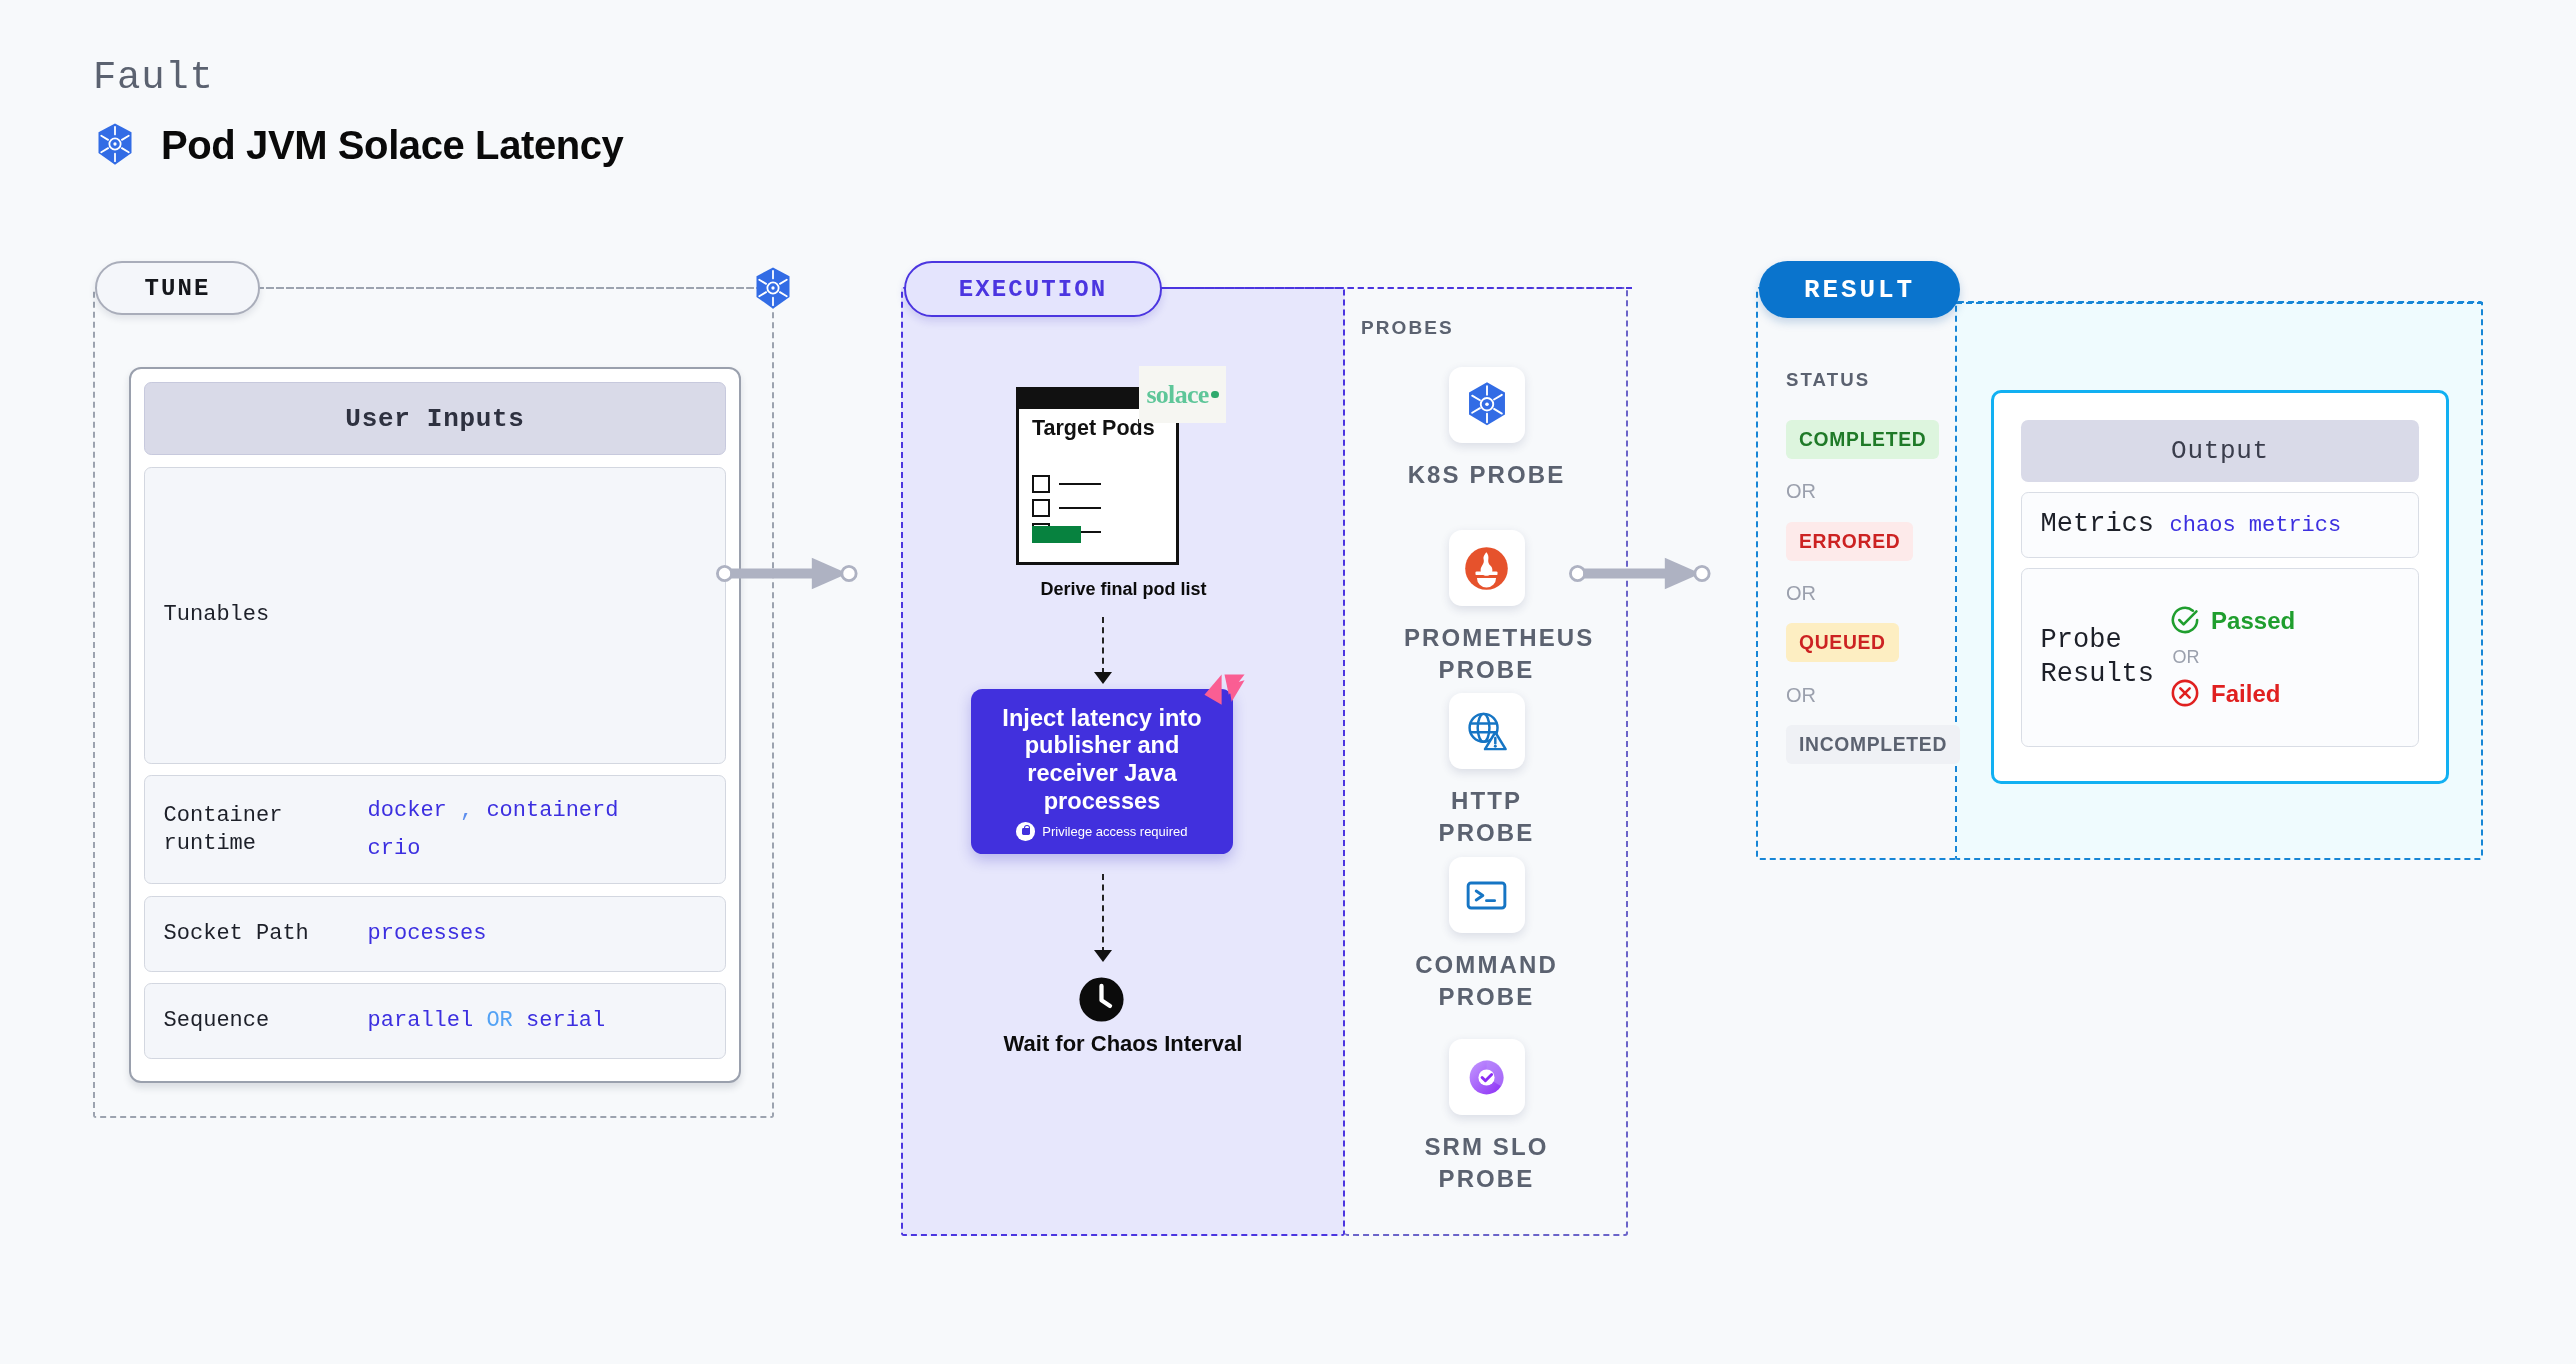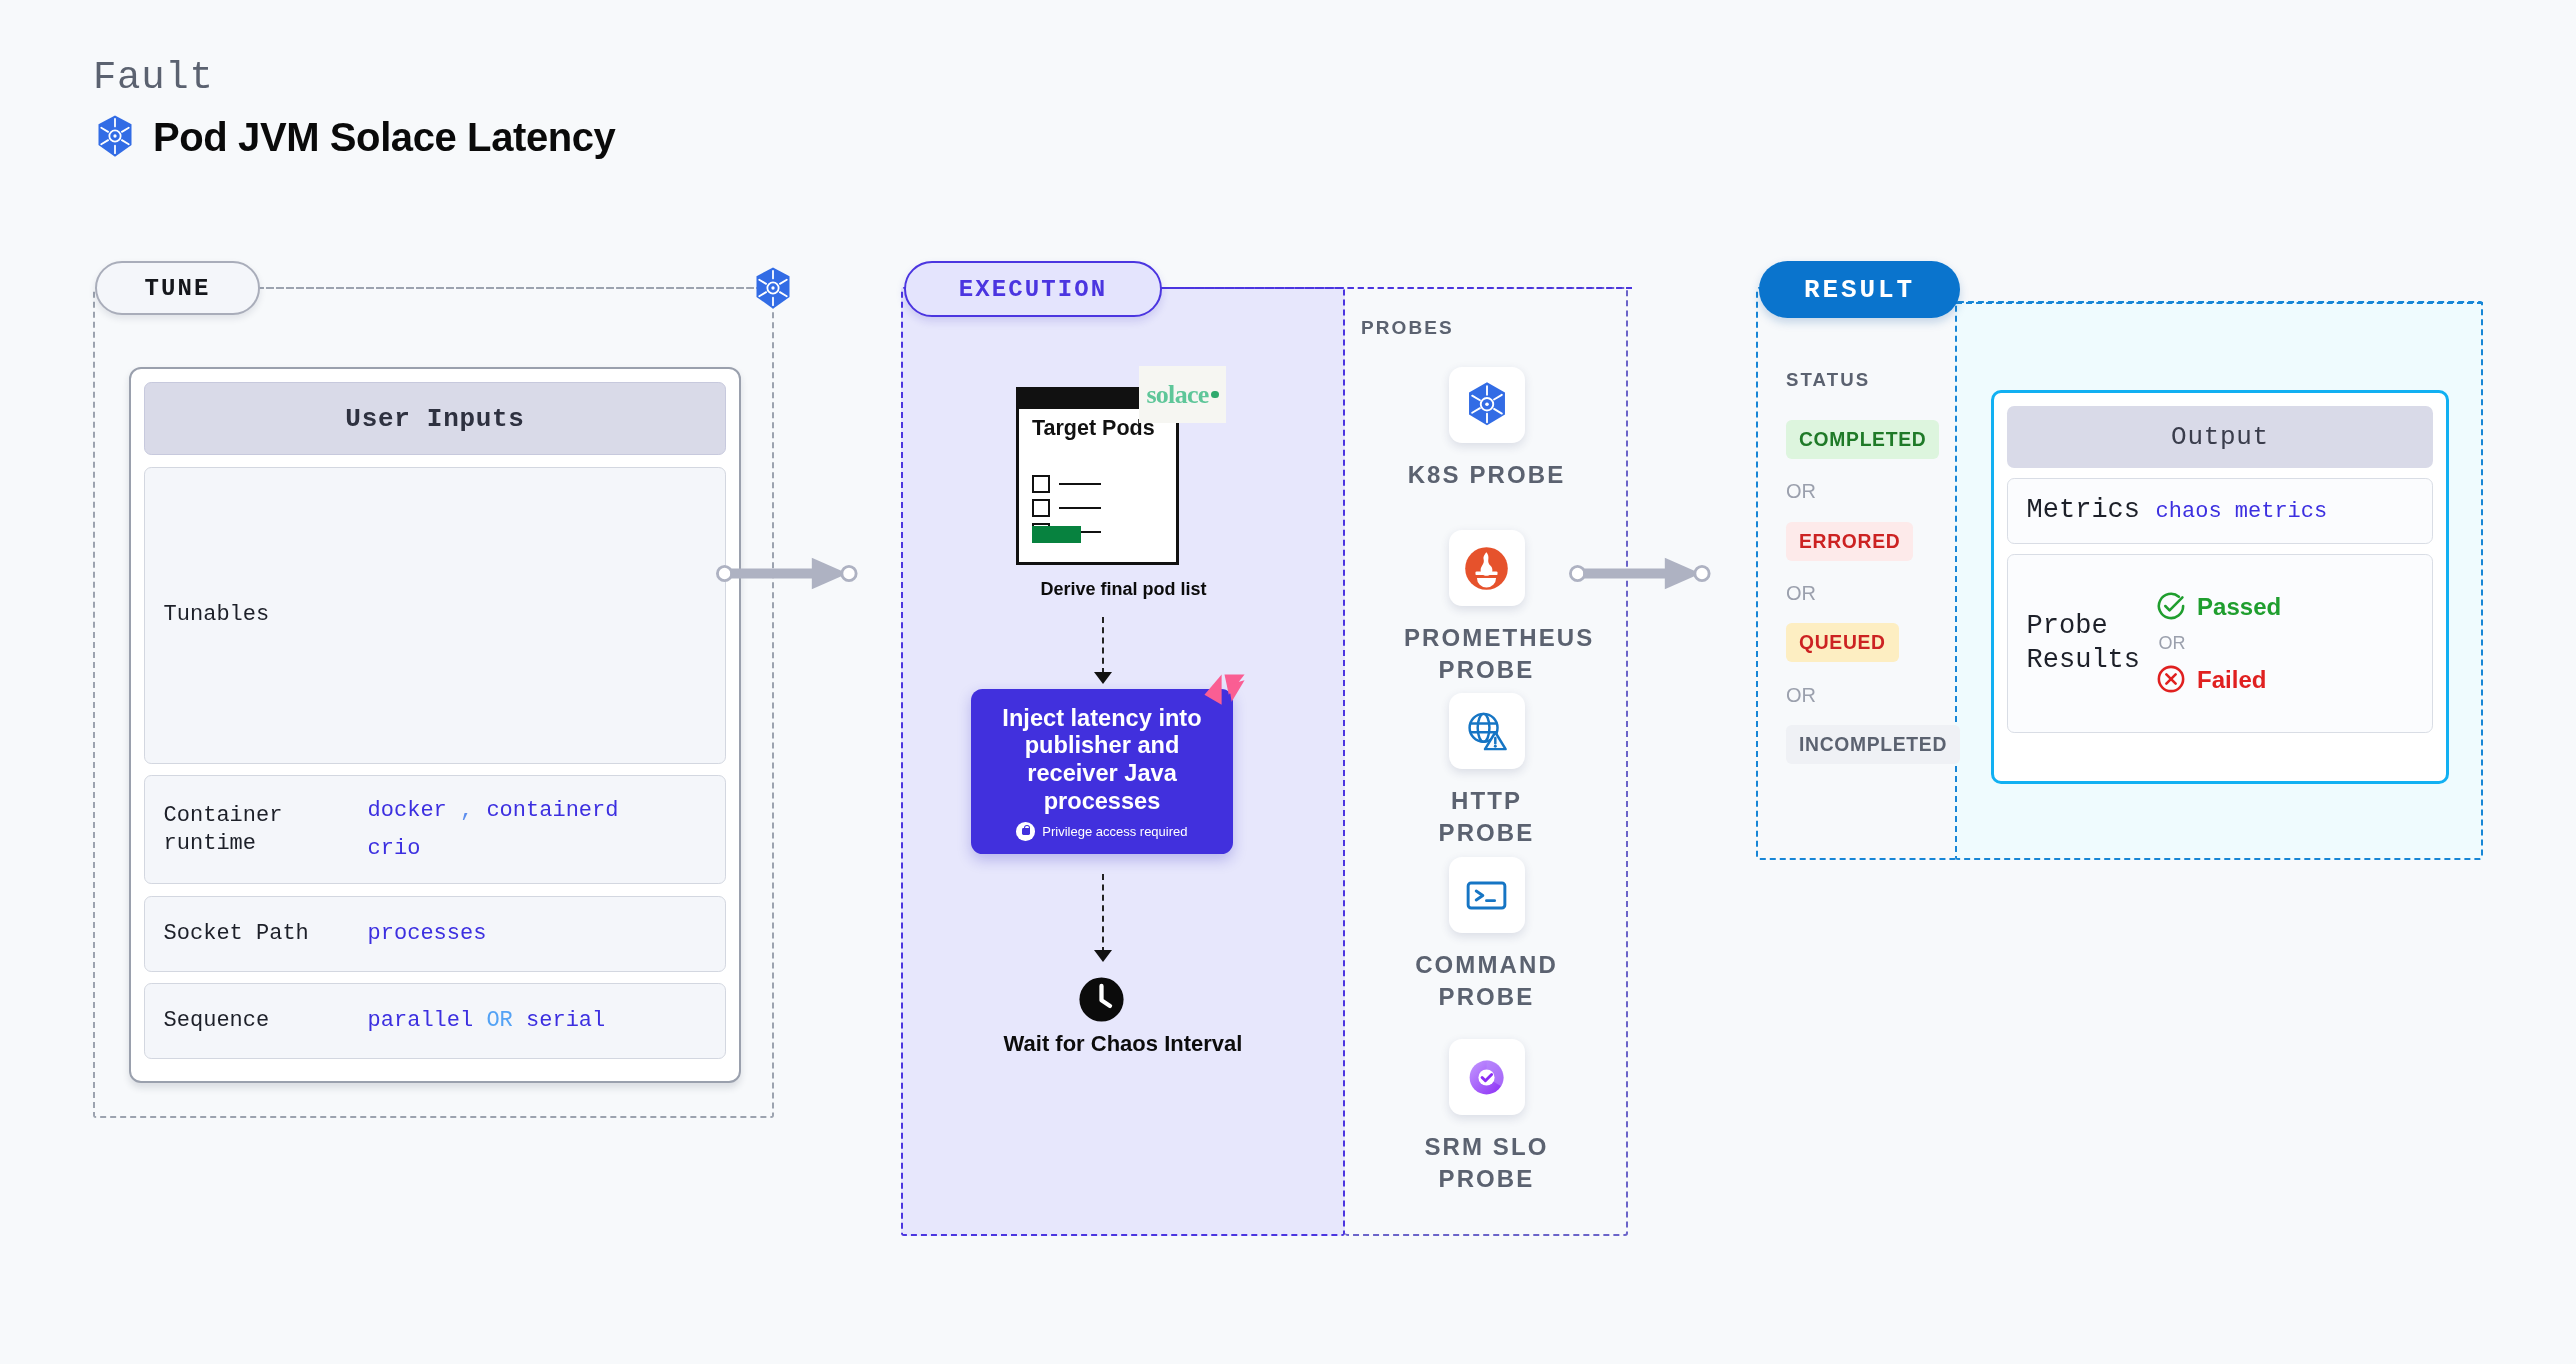--- a/index.html
+++ b/index.html
@@ -10,21 +10,21 @@
     background:#f7f9fb;
     overflow:hidden;
   }
 
   
   #hdr-fault {
     position:absolute; left:93px; top:56px;
     font-family:"Liberation Mono", monospace;
     font-size:39px; color:#5b6270; letter-spacing:0.7px;
   }
-  #hdr-row { position:absolute; left:93px; top:114px; display:flex; align-items:center; gap:16px; }
+  #hdr-row { position:absolute; left:93px; top:122px; display:flex; align-items:center; gap:24px; }
   #hdr-title { font-size:40px; font-weight:bold; color:#0a0a0a; letter-spacing:-0.4px; }
 
   
   .pill {
     position:absolute; display:flex; align-items:center; justify-content:center;
     border-radius:716px; font-family:"Liberation Mono", monospace;
     font-weight:bold; z-index:40;
   }
   #pill-tune {
     left:95px; top:261px; width:165px; height:54px;
@@ -202,21 +202,21 @@
   #sb-1 { top:522px; background:#fdeaea; color:#cc2222; }
   #or-1 { top:582px; }
   #sb-2 { top:623px; background:#fdeec2; color:#cc2222; }
   #or-2 { top:684px; }
   #sb-3 { top:725px; background:#eff1f5; color:#5b6270; }
 
   
   #card-output {
     position:absolute; left:1991px; top:390px; width:458px; height:394px;
     background:#ffffff; border:3.6px solid #11b0f2; border-radius:10px;
-    padding:13px;
+    padding:27px;
   }
   .out-head {
     background:#d9dae8; border-radius:7.2px; height:62px;
     display:flex; align-items:center; justify-content:center;
     font-family:"Liberation Mono", monospace; font-size:26px; color:#3a3d4c; letter-spacing:0.7px;
   }
   .out-row {
     margin-top:10px; background:#fbfcfe; border:0.7px solid #d9dde5; border-radius:7.2px;
     display:flex; align-items:center; padding:14.3px 18.6px; min-height:66px;
   }

